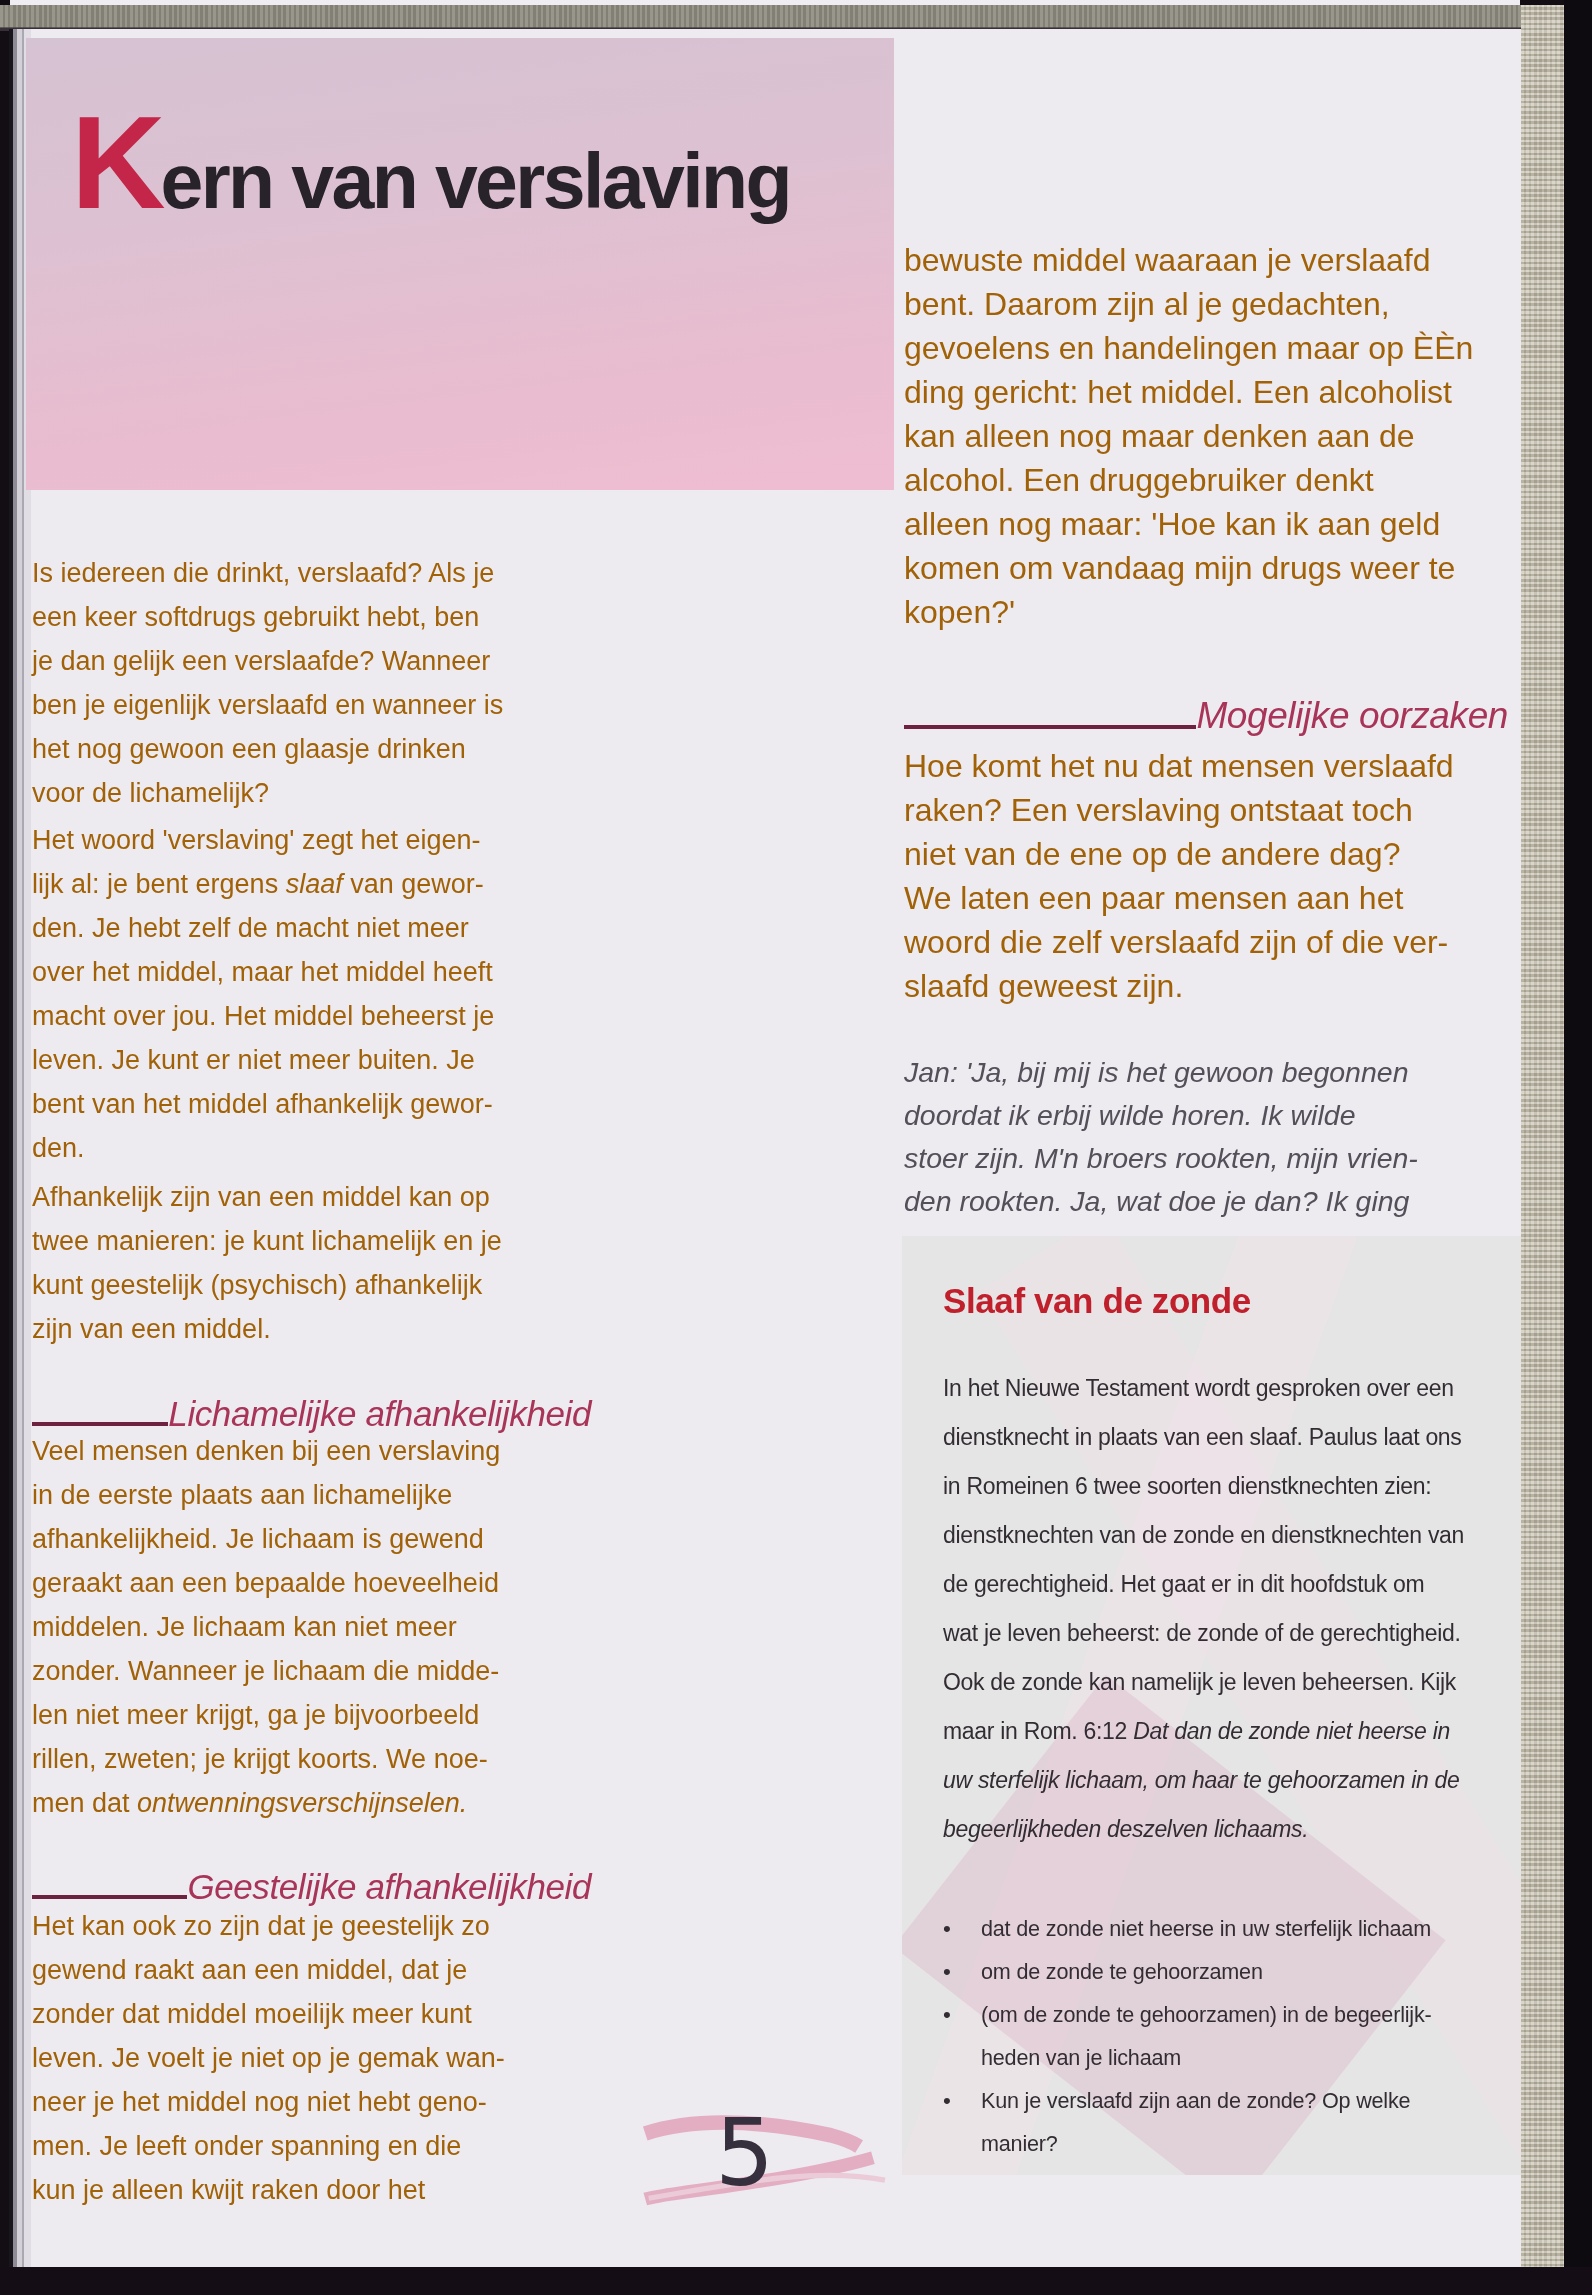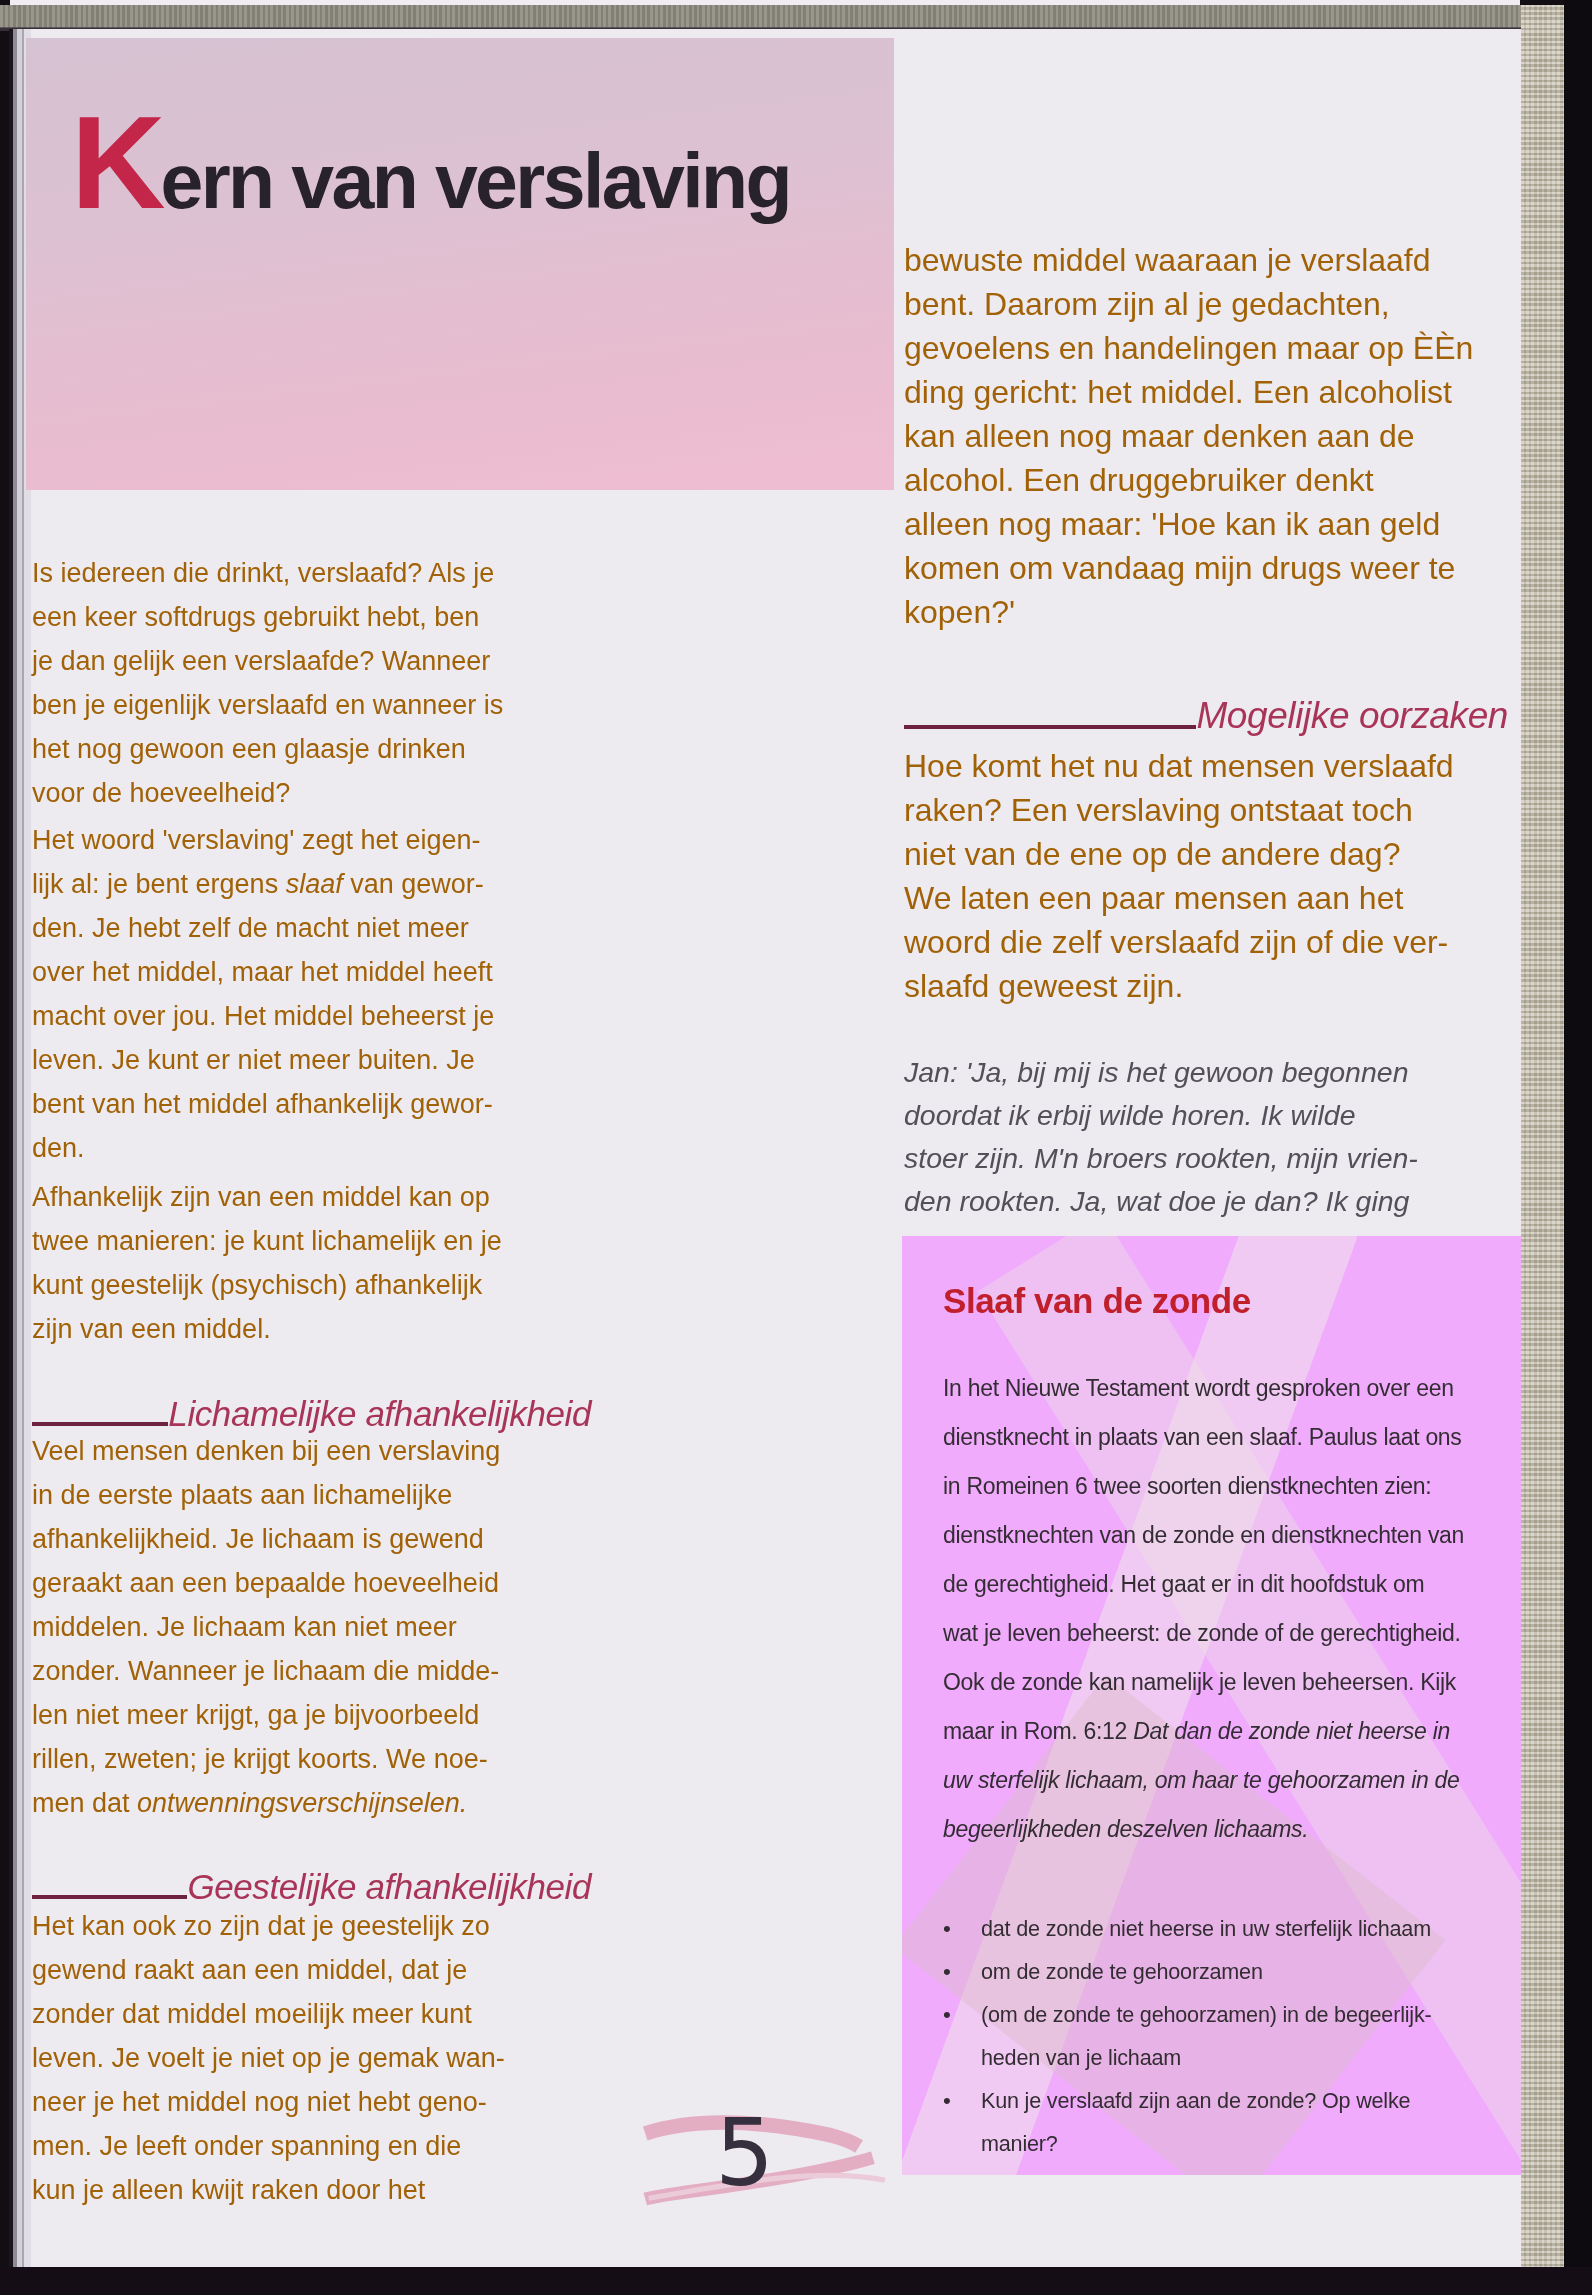--- a/index.html
+++ b/index.html
@@ -72,21 +72,21 @@
   .sec-head .txt{
     font-style:italic;color:#a83457;white-space:nowrap;
     letter-spacing:-0.4px;
   }
   .sec-head.small .txt{font-size:35px;}
   .sec-head.large .txt{font-size:37px;}
 
   
   .info-box{
     position:absolute;left:902px;top:1236px;width:620px;height:939px;
-    background:#f0abfc;overflow:hidden;
+    background:#e5e5e5;overflow:hidden;
   }
   .beam{position:absolute;background:rgba(240,227,234,.55);}
   .beam.b1{left:155px;top:-52px;width:112px;height:1122px;transform:rotate(20deg);}
   .beam.b2{left:362px;top:-69px;width:147px;height:1122px;transform:rotate(-32deg);background:rgba(238,224,232,.42);}
   .beam.b3{left:52px;top:535px;width:431px;height:345px;transform:rotate(38deg);background:rgba(219,187,202,.45);}
   .box-heading{
     position:absolute;left:41px;top:45px;
     font-size:35px;font-weight:700;color:#c0202c;letter-spacing:-0.4px;
   }
   .box-body{
@@ -125,21 +125,21 @@
 <div class="pink-header"></div>
 <div class="title">
   <span class="initial">K</span><span class="rest">ern van verslaving</span>
 </div>
 
 <div class="para lcol" style="top:551px">Is iedereen die drinkt, verslaafd? Als je
 een keer softdrugs gebruikt hebt, ben
 je dan gelijk een verslaafde? Wanneer
 ben je eigenlijk verslaafd en wanneer is
 het nog gewoon een glaasje drinken
-voor de hoeveelheid?</div>
+voor de lichamelijk?</div>
 <div class="para lcol" style="top:818px"><span>Het woord 'verslaving' zegt het eigen-
 lijk al: je bent ergens </span><span class="ital">slaaf</span><span> van gewor-
 den. Je hebt zelf de macht niet meer
 over het middel, maar het middel heeft
 macht over jou. Het middel beheerst je
 leven. Je kunt er niet meer buiten. Je
 bent van het middel afhankelijk gewor-
 den.</span></div>
 <div class="para lcol" style="top:1175px">Afhankelijk zijn van een middel kan op
 twee manieren: je kunt lichamelijk en je

